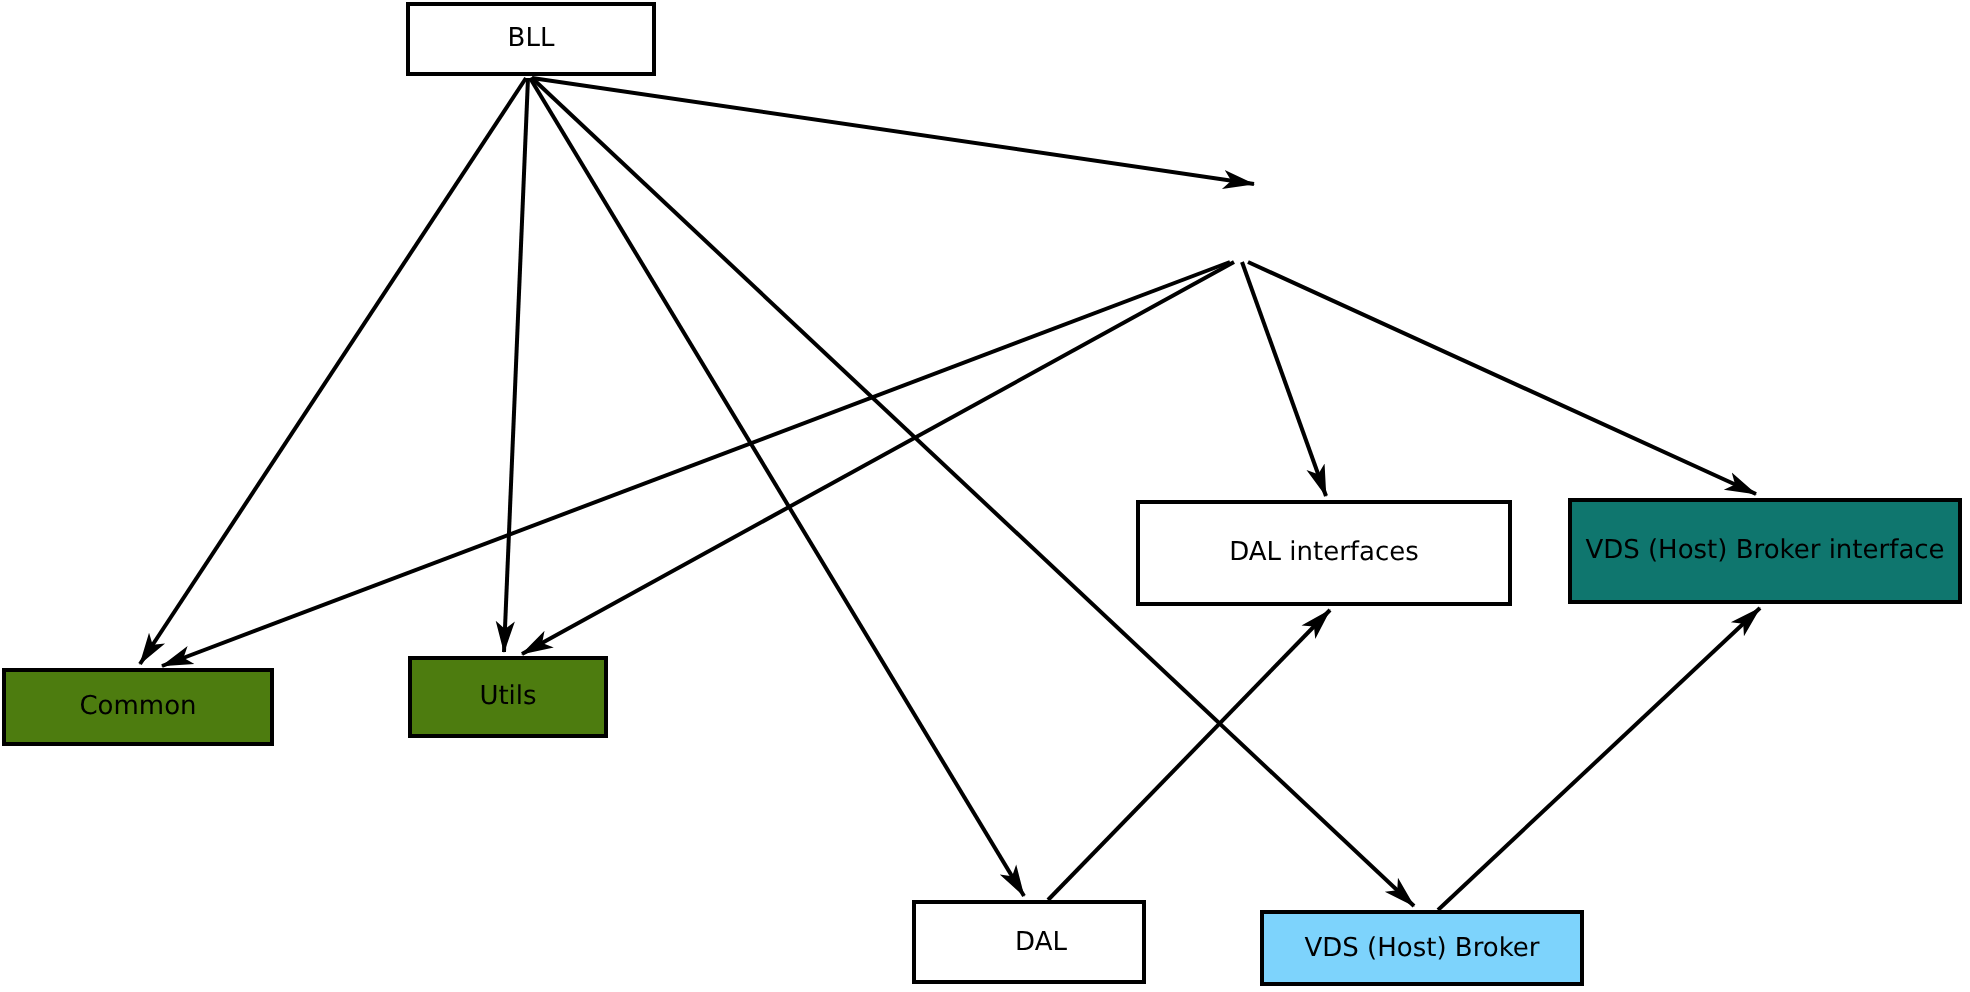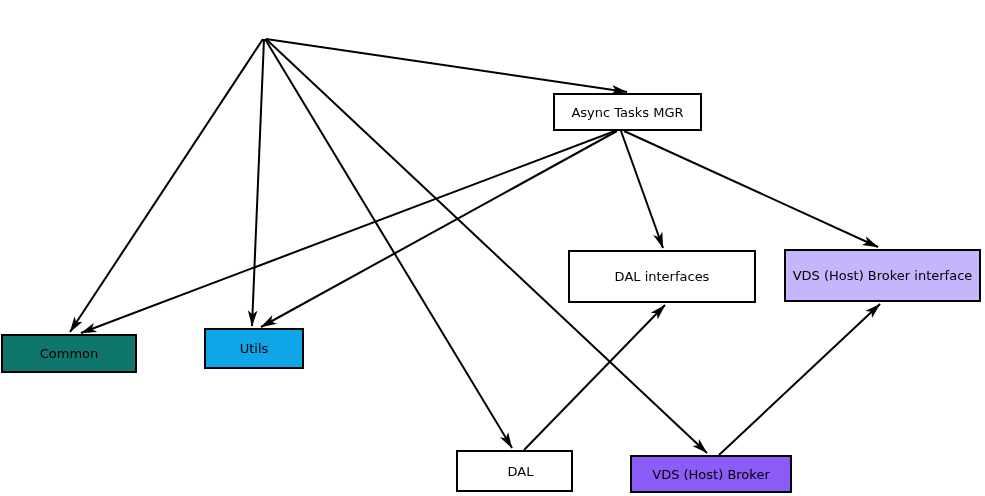--- a/index.html
+++ b/index.html
@@ -50,34 +50,34 @@
       <line x1="264" y1="39" x2="252" y2="326" stroke="#000000" stroke-width="2" marker-end="url(#arrowhead)"></line>
       <line x1="265" y1="39" x2="512" y2="448" stroke="#000000" stroke-width="2" marker-end="url(#arrowhead)"></line>
       <line x1="266" y1="39" x2="707" y2="453" stroke="#000000" stroke-width="2" marker-end="url(#arrowhead)"></line>
       <line x1="615" y1="131" x2="81" y2="333" stroke="#000000" stroke-width="2" marker-end="url(#arrowhead)"></line>
       <line x1="617" y1="131" x2="261" y2="327" stroke="#000000" stroke-width="2" marker-end="url(#arrowhead)"></line>
       <line x1="621" y1="131" x2="663" y2="248" stroke="#000000" stroke-width="2" marker-end="url(#arrowhead)"></line>
       <line x1="624" y1="131" x2="878" y2="247" stroke="#000000" stroke-width="2" marker-end="url(#arrowhead)"></line>
       <line x1="524" y1="450" x2="665" y2="305" stroke="#000000" stroke-width="2" marker-end="url(#arrowhead)"></line>
       <line x1="719" y1="455" x2="880" y2="304" stroke="#000000" stroke-width="2" marker-end="url(#arrowhead)"></line>
     </svg>
-    <div class="node" style="left: 553px; top: 93px; width: 149px; height: 38px; background: rgb(255, 255, 255); border-color: rgb(0, 0, 0); color: rgb(0, 0, 0);">
-      <span class="node-label">Async Tasks MGR</span>
+    <div class="node" style="left: 203px; top: 1px; width: 125px; height: 37px; background: rgb(255, 255, 255); border-color: rgb(0, 0, 0); color: rgb(0, 0, 0);">
+      <span class="node-label">BLL</span>
     </div>
     <div class="node" style="left: 568px; top: 250px; width: 188px; height: 53px; background: rgb(255, 255, 255); border-color: rgb(0, 0, 0); color: rgb(0, 0, 0);">
       <span class="node-label">DAL interfaces</span>
     </div>
-    <div class="node" style="left: 784px; top: 249px; width: 197px; height: 53px; background: #c4b5fd; border-color: rgb(0, 0, 0); color: rgb(0, 0, 0); text-align: right;">
+    <div class="node" style="left: 784px; top: 249px; width: 197px; height: 53px; background: #0f766e; border-color: rgb(0, 0, 0); color: rgb(0, 0, 0); text-align: right;">
       <span class="node-label">VDS (Host) Broker interface</span>
     </div>
-    <div class="node" style="left: 1px; top: 334px; width: 136px; height: 39px; background: #0f766e; border-color: rgb(0, 0, 0); color: rgb(0, 0, 0);">
+    <div class="node" style="left: 1px; top: 334px; width: 136px; height: 39px; background: #4d7c0f; border-color: rgb(0, 0, 0); color: rgb(0, 0, 0);">
       <span class="node-label">Common</span>
     </div>
-    <div class="node" style="left: 204px; top: 328px; width: 100px; height: 41px; background: #0ea5e9; border-color: rgb(0, 0, 0); color: rgb(0, 0, 0); text-align: right;">
+    <div class="node" style="left: 204px; top: 328px; width: 100px; height: 41px; background: #4d7c0f; border-color: rgb(0, 0, 0); color: rgb(0, 0, 0); text-align: right;">
       <span class="node-label">Utils</span>
     </div>
     <div class="node" style="left: 456px; top: 450px; width: 117px; height: 42px; background: rgb(255, 255, 255); border-color: rgb(0, 0, 0); color: rgb(0, 0, 0); padding-left: 12px;">
       <span class="node-label">DAL</span>
     </div>
-    <div class="node" style="left: 630px; top: 455px; width: 162px; height: 38px; background: #8b5cf6; border-color: rgb(0, 0, 0); color: rgb(0, 0, 0);">
+    <div class="node" style="left: 630px; top: 455px; width: 162px; height: 38px; background: #7dd3fc; border-color: rgb(0, 0, 0); color: rgb(0, 0, 0);">
       <span class="node-label">VDS (Host) Broker</span>
     </div>
   </div>
 
 </body></html>

